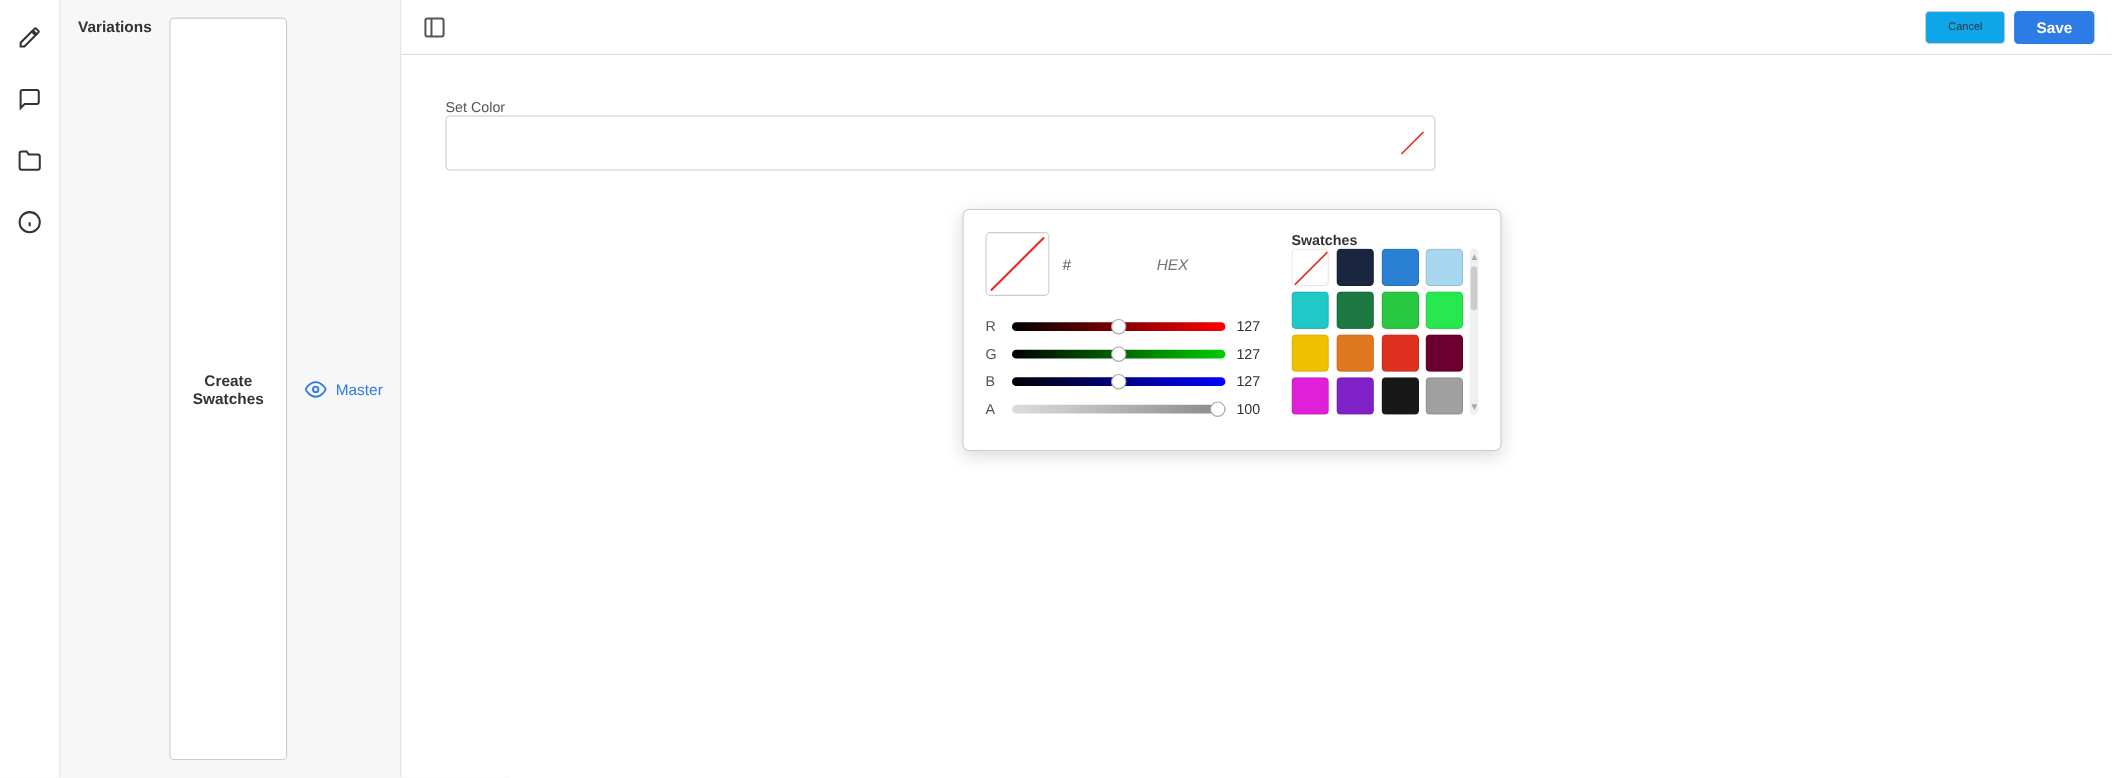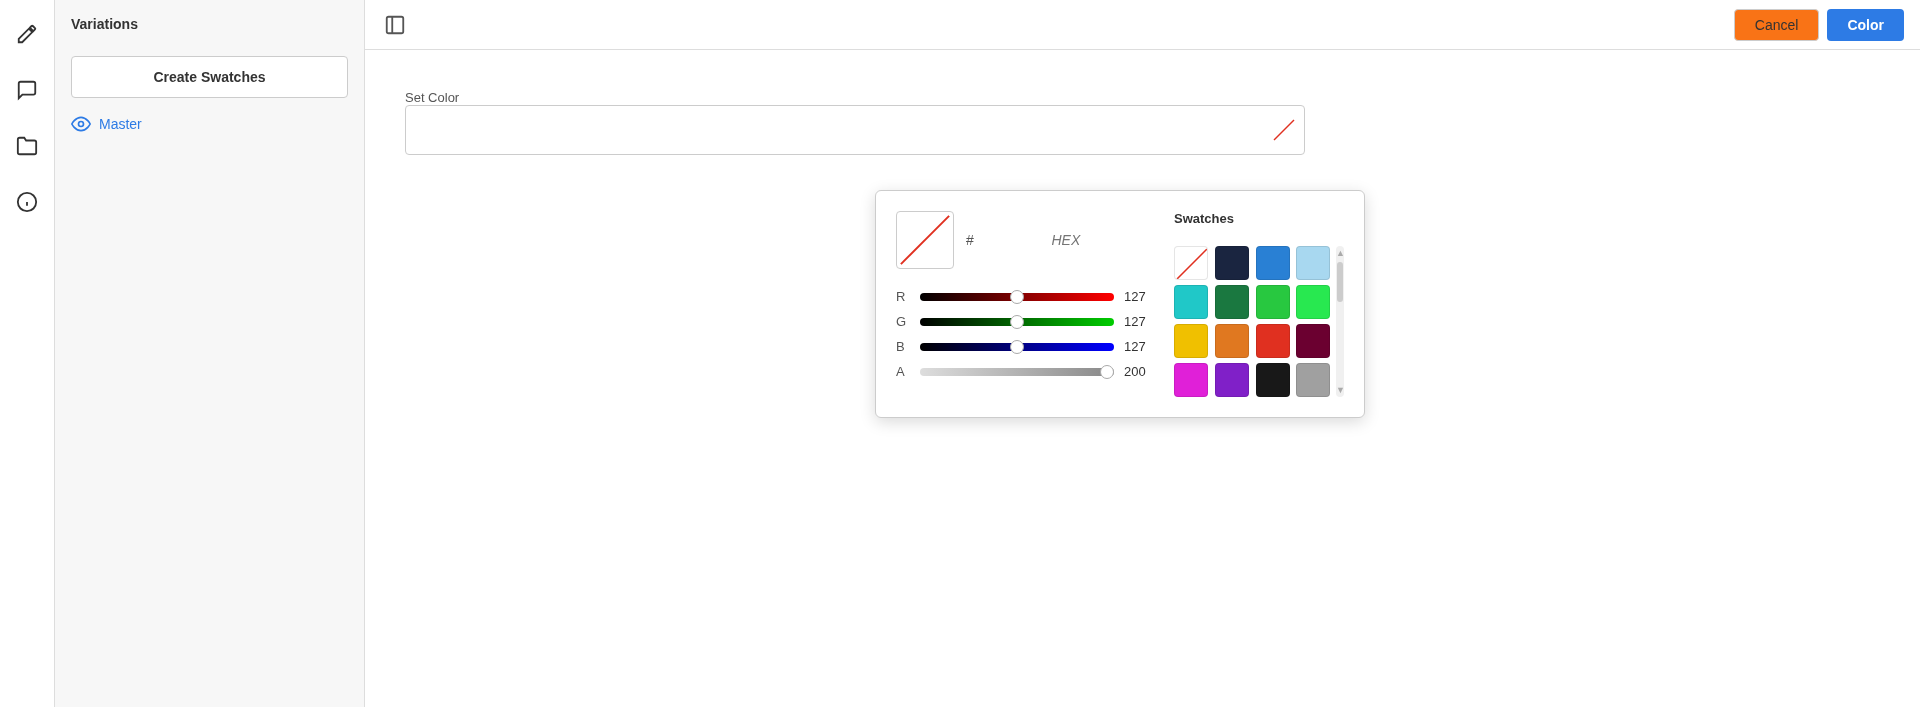--- a/index.html
+++ b/index.html
@@ -27,21 +27,21 @@
     }
     .icon-bar-item svg { width: 22px; height: 22px; }
 
     
     .sidebar {
       width: 310px;
       background: #f7f7f7;
       border-right: 1px solid #ddd;
       padding: 16px;
       display: flex;
-      flex-direction: column;
+      flex-direction: row;
       gap: 16px;
     }
     .sidebar-title {
       font-size: 14px;
       font-weight: 600;
       color: #333;
       padding-bottom: 8px;
     }
     .create-variation-btn {
       width: 100%;
@@ -84,23 +84,23 @@
       justify-content: space-between;
       padding: 0 16px;
       background: #fff;
     }
     .top-bar-left { display: flex; align-items: center; gap: 8px; }
     .top-bar-right { display: flex; gap: 8px; }
     .btn-cancel {
       padding: 7px 20px;
       border: 1px solid #ccc;
       border-radius: 4px;
-      background: #f97316;
-      cursor: pointer;
-      font-size: 14px;
+      background: #0ea5e9;
+      cursor: pointer;
+      font-size: 10px;
       color: #333;
       text-align: right;
     }
     .btn-save {
       padding: 7px 20px;
       border: none;
       border-radius: 4px;
       background: #2d7be5;
       cursor: pointer;
       font-size: 14px;
@@ -230,21 +230,21 @@
     
     .swatches-panel {
       width: 170px;
       display: flex;
       flex-direction: column;
     }
     .swatches-title {
       font-size: 13px;
       color: #333;
       font-weight: 600;
-      margin-bottom: 20px;
+      margin-bottom: 0;
     }
     .swatches-grid {
       display: grid;
       grid-template-columns: repeat(4, 1fr);
       gap: 5px;
       overflow: hidden;
       flex: 1;
     }
     .swatch {
       width: 34px;
@@ -339,21 +339,21 @@
     <div class="top-bar-left">
       <div class="panel-icon">
         <svg width="22" height="22" viewBox="0 0 24 24" fill="none" stroke="#555" stroke-width="2">
           <rect x="3" y="3" width="18" height="18" rx="2"></rect>
           <line x1="9" y1="3" x2="9" y2="21"></line>
         </svg>
       </div>
     </div>
     <div class="top-bar-right">
       <button class="btn-cancel">Cancel</button>
-      <button class="btn-save">Color</button>
+      <button class="btn-save">Save</button>
     </div>
   </div>
 
   <div class="content-area">
     <div class="set-color-label">Set Color</div>
     <div class="color-input-box">
       <svg class="color-input-slash" viewBox="0 0 24 24">
         <line x1="2" y1="22" x2="22" y2="2" stroke="#e03020" stroke-width="1.5"></line>
       </svg>
     </div>
@@ -395,21 +395,21 @@
             <div class="slider-thumb" style="left: calc(49.8% - 7px);"></div>
           </div>
           <span class="slider-value">127</span>
         </div>
 
         <div class="slider-row">
           <span class="slider-label">A</span>
           <div class="slider-track" style="background: linear-gradient(to right, #ddd, #888);">
             <div class="slider-thumb" style="left: calc(100% - 14px);"></div>
           </div>
-          <span class="slider-value">200</span>
+          <span class="slider-value">100</span>
         </div>
       </div>
 
       <div class="swatches-panel">
         <div class="swatches-title">Swatches</div>
         <div class="swatches-with-scroll">
           <div class="swatches-grid">
 
             <div class="swatch null-swatch">
               <svg width="34" height="34" viewBox="0 0 34 34">

